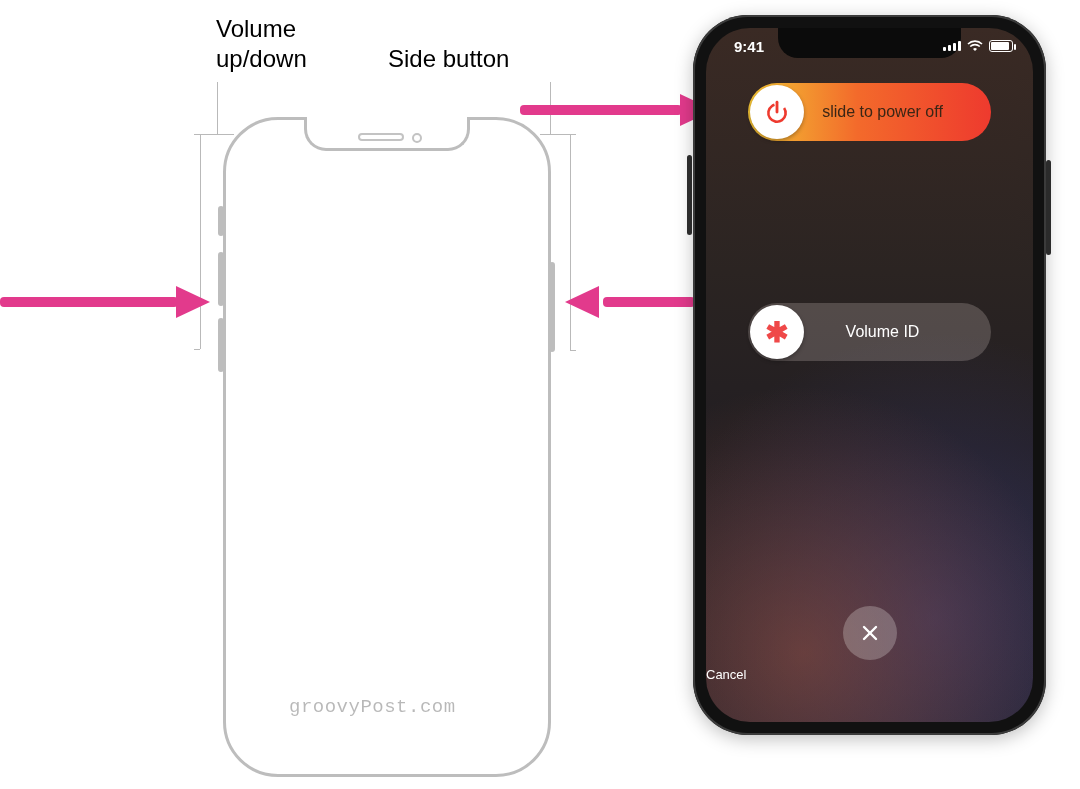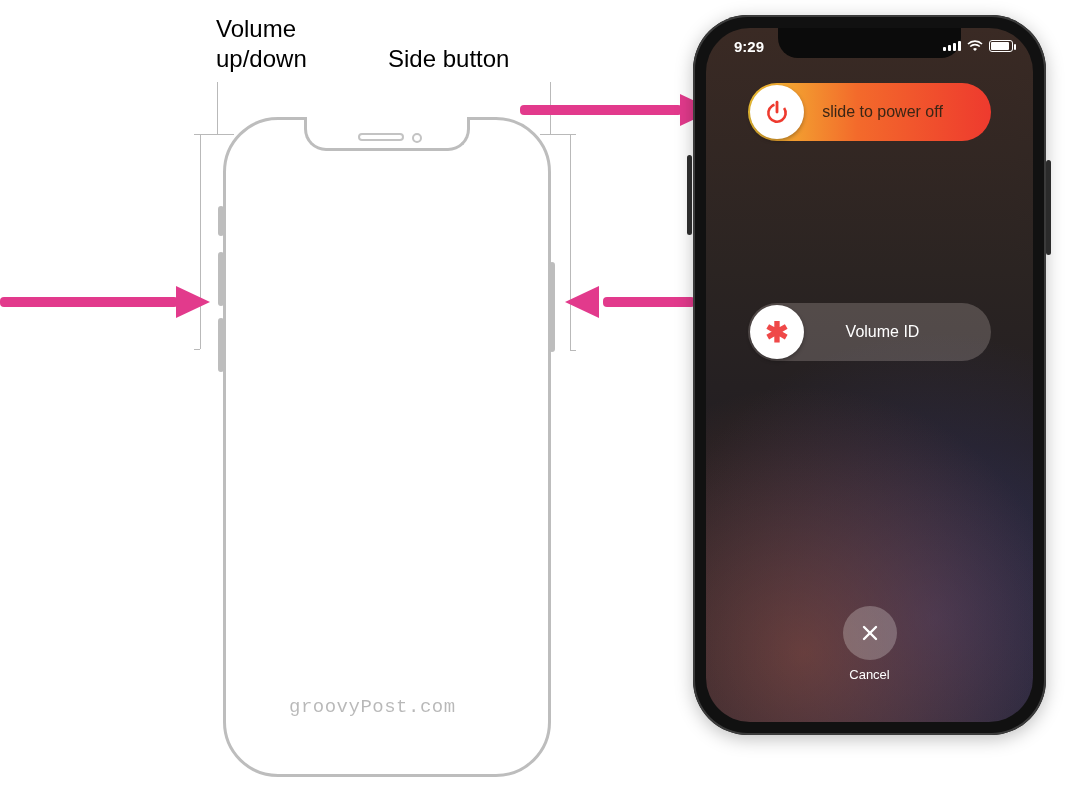--- a/index.html
+++ b/index.html
@@ -137,21 +137,21 @@
   .med-slider, .sos-slider {
     background: rgba(230,220,215,0.22);
   }
 
   
   .cancel-btn {
     width: 54px; height: 54px; border-radius: 50%;
     background: rgba(235,230,228,0.28);
     display:flex; align-items:center; justify-content:center;
   }
-  .cancel-label { color:#fff; font-size:13px; text-align:center; }
+  .cancel-label { color:#fff; font-size:13px; text-align:left; }
 
   .watermark {
     font-family: Liberation Mono, monospace;
     color: rgba(0,0,0,0.28);
     font-size: 19px;
     letter-spacing: .5px;
   }
 </style>
 </head>
 <body>
@@ -203,21 +203,21 @@
   </div>
 
   <div class="abs phone-frame" style="left:693px; top:15px; width:353px; height:720px;"></div>
   <div class="abs" style="left:687px; top:155px; width:5px; height:80px; background:#2b2b2b; border-radius:3px;"></div>
   <div class="abs" style="left:1046px; top:160px; width:5px; height:95px; background:#2b2b2b; border-radius:3px;"></div>
 
   <div class="phone-screen" style="left:706px; top:28px; width:327px; height:694px;">
 
     <div class="phone-notch" style="left:72px; top:0; width:183px; height:30px;"></div>
 
-    <div class="abs status-time" style="left:28px; top:10px;">9:29</div>
+    <div class="abs status-time" style="left:28px; top:10px;">9:41</div>
     <div class="abs status-icons" style="right:20px; top:12px;">
       <div class="sig-bars">
         <span style="height:4px;"></span>
           <span style="height:6px;"></span>
           <span style="height:8px;"></span>
           <span style="height:10px;"></span>
       </div>
       <svg width="16" height="12" viewBox="0 0 16 12">
         <path d="M8 11 L6 9 a3 3 0 0 1 4 0 Z" fill="#fff"></path>
         <path d="M3.2 6.5 a7 7 0 0 1 9.6 0" stroke="#fff" stroke-width="1.6" fill="none"></path>

